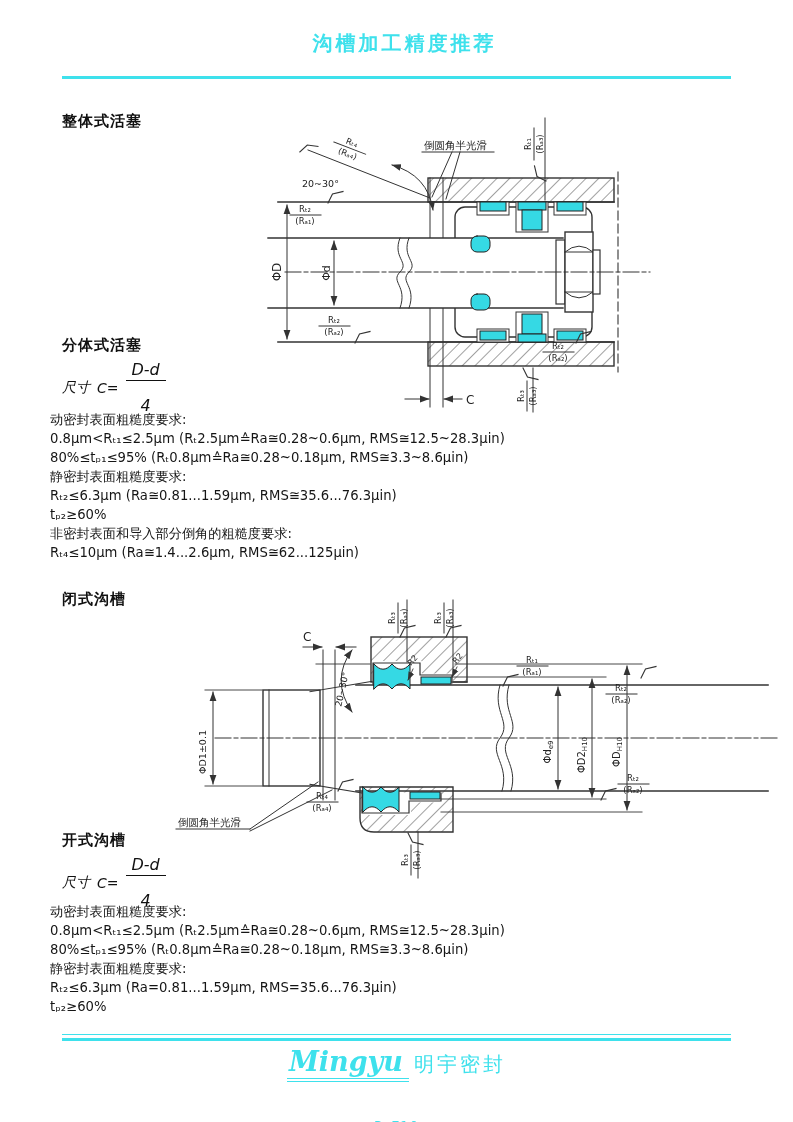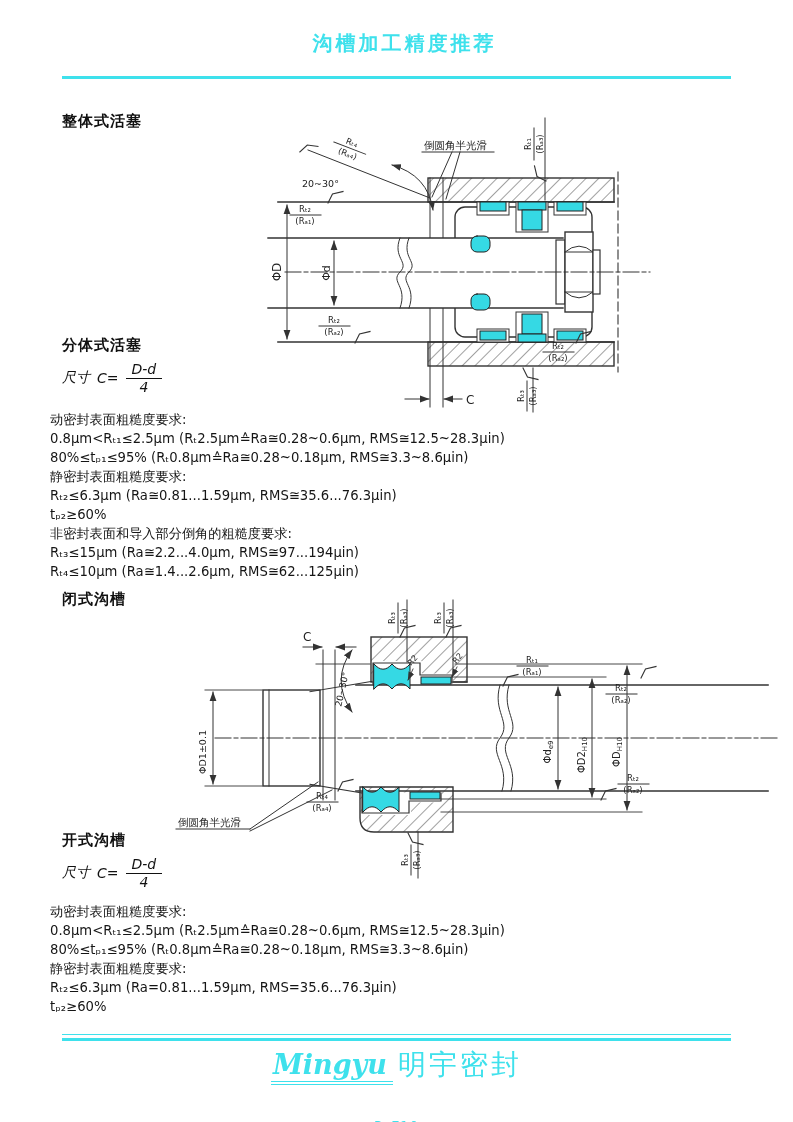--- a/index.html
+++ b/index.html
@@ -4,32 +4,32 @@
 <style>
   html,body{margin:0;padding:0;background:#fff;}
   .page{position:relative;width:793px;height:1122px;background:#fff;overflow:hidden;
         font-family:"DejaVu Sans","Liberation Sans",sans-serif;color:#1a1a1a;}
   .abs{position:absolute;}
   .title{left:8px;top:30px;width:793px;text-align:center;font-size:20px;font-weight:bold;
          letter-spacing:3px;color:var(--accent);}
   .rule-top{left:62px;top:76px;width:669px;height:3px;background:var(--accent);}
   .h2{font-size:15px;font-weight:bold;letter-spacing:1px;color:#111;}
   .formula{display:flex;align-items:center;gap:7px;font-size:14px;color:#111;font-style:italic;}
-  .frac{display:inline-flex;flex-direction:column;align-items:center;line-height:1.05;font-size:14px;}
+  .frac{display:inline-flex;flex-direction:column;align-items:center;line-height:1.05;font-size:16px;gap:16px;}
   .frac .num{border-bottom:1.4px solid #111;padding:0 6px 1px 6px;}
   .frac .den{padding-top:1px;}
   .tblock div{font-size:13.2px;line-height:19px;white-space:nowrap;color:#151515;}
   .tblock{left:50px;}
   svg text{font-family:"DejaVu Sans","Liberation Sans",sans-serif;fill:#222;}
   .footer-rule{left:62px;top:1034px;width:669px;border-top:1px solid var(--accent);
                border-bottom:3px solid var(--accent);height:3px;}
   .logo-line{left:0;top:1046px;width:793px;text-align:center;color:var(--accent);}
   .logo-en{font-family:"DejaVu Serif","Liberation Serif",serif;font-style:italic;font-weight:bold;
            font-size:27px;border-bottom:4px double var(--accent);padding:0 6px 1px 2px;}
-  .logo-cn{font-size:28px;letter-spacing:3px;margin-top:48px;}
+  .logo-cn{font-size:20px;letter-spacing:3px;margin-top:48px;}
   .pageno{left:0;top:1118px;width:793px;text-align:center;font-size:13px;letter-spacing:1px;color:var(--accent);}
 </style>
 </head>
 <body>
 
 <div class="page" style="--accent:#3ee1ec;">
 
   <div class="abs title">沟槽加工精度推荐</div>
   <div class="abs rule-top"></div>
 
@@ -47,21 +47,20 @@
   </div>
 
   <div class="abs tblock" style="top:410px;">
     <div>动密封表面粗糙度要求:</div>
     <div>0.8μm&lt;Rₜ₁≤2.5μm (Rₜ2.5μm≙Ra≅0.28~0.6μm, RMS≅12.5~28.3μin)</div>
     <div>80%≤tₚ₁≤95% (Rₜ0.8μm≙Ra≅0.28~0.18μm, RMS≅3.3~8.6μin)</div>
     <div>静密封表面粗糙度要求:</div>
     <div>Rₜ₂≤6.3μm (Ra≅0.81...1.59μm, RMS≅35.6...76.3μin)</div>
     <div>tₚ₂≥60%</div>
     <div>非密封表面和导入部分倒角的粗糙度要求:</div>
-    <div>Rₜ₃≤15μm (Ra≅2.2...4.0μm, RMS≅97...194μin)</div>
     <div>Rₜ₄≤10μm (Ra≅1.4...2.6μm, RMS≅62...125μin)</div>
   </div>
 
   <div class="abs h2" style="left:62px;top:590px;">闭式沟槽</div>
 
   <div class="abs h2" style="left:62px;top:831px;text-align:right;">开式沟槽</div>
 
   <div class="abs formula" style="left:62px;top:857px;">
     <span>尺寸</span>
     <span>C=</span>

